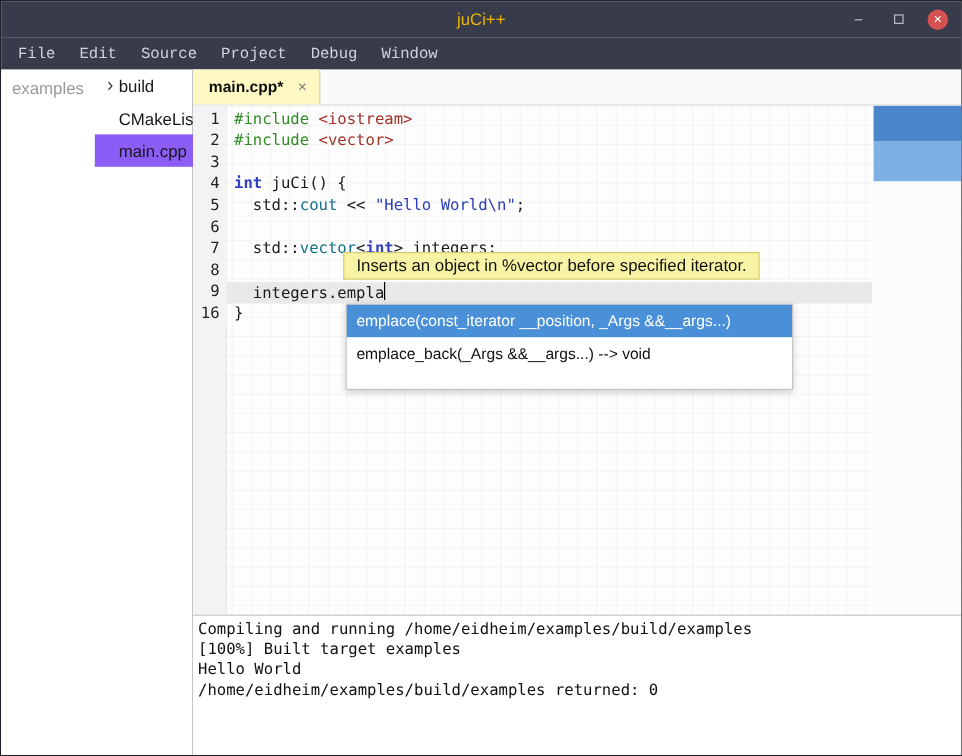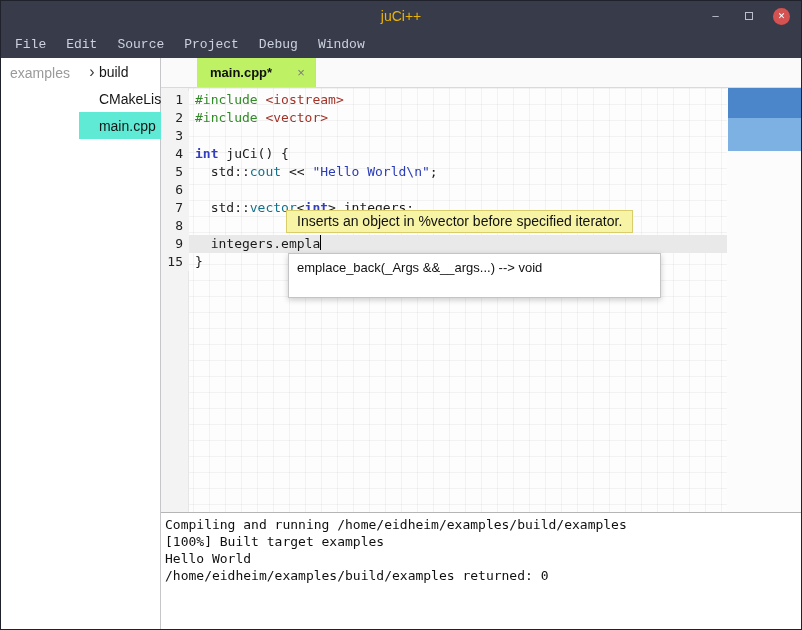--- a/index.html
+++ b/index.html
@@ -27,34 +27,34 @@
   .menu-item { color:#ccd2de; font-size:13px; padding:5px 10px; }
 
   
   .main { flex:1; display:flex; min-height:0; }
 
   .sidebar { width:160px; flex:none; background:#fff;
              border-right:1px solid #c6c6c8; display:flex; flex-direction:row; }
   .sidebar-header { height:30px; color:#9a9a9a; font-size:14px; padding:7px 9px; }
   .tree-item { height:27px; display:flex; align-items:center; font-size:14px;
                color:#161616; }
-  .tree-item.selected { background:#5eead4; }
+  .tree-item.selected { background:#8b5cf6; }
   .expander { width:14px; text-align:center; color:#3a3a3a; font-size:16px;
               margin-left:6px; line-height:1; }
   .tree-spacer { width:20px; flex:none; }
   .tree-label { white-space:nowrap; }
 
   .right { flex:1; display:flex; flex-direction:column; min-width:0; }
 
   
   .tabbar { height:30px; background:#fafafa; border-bottom:1px solid #dadadc;
             display:flex; flex:none; }
-  .tab { height:100%; display:flex; align-items:center; gap:25px;
-         padding:0 10px 0 13px; background:#bef264;
-         border-right:1px solid #cfcfd2;margin-left:36px; }
+  .tab { height:100%; display:flex; align-items:center; gap:12px;
+         padding:0 10px 0 13px; background:#fef9c3;
+         border-right:1px solid #cfcfd2; }
   .tab-label { font-size:13px; font-weight:bold; color:#101010; }
   .tab-close { color:#7a7a7a; font-size:13px; }
 
   
   .editor { position:relative; flex:1; min-height:0; background:#fdfdfd;
             overflow:hidden;
             background-image:
               linear-gradient(to right, rgba(0,0,0,0.045) 1px, transparent 1px),
               linear-gradient(to bottom, rgba(0,0,0,0.045) 1px, transparent 1px);
             background-size:16px 16px; }
@@ -203,30 +203,31 @@
             </div>
             <div class="line">
               <div class="lnum">8</div>
               <div class="lcontent"></div>
             </div>
             <div class="line current">
               <div class="lnum">9</div>
               <div class="lcontent"><span class="c-def">  integers.empla</span><span class="cursor"></span></div>
             </div>
             <div class="line">
-              <div class="lnum">15</div>
+              <div class="lnum">16</div>
               <div class="lcontent"><span class="c-def">}</span></div>
             </div>
           </div>
 
         <div class="doc-tooltip">
           <span>Inserts an object in %vector before specified iterator.</span>
         </div>
 
         <div class="ac-popup">
+            <div class="ac-row selected">emplace(const_iterator __position, _Args &amp;&amp;__args...)</div>
             <div class="ac-row">emplace_back(_Args &amp;&amp;__args...) --&gt; void</div>
           </div>
       </div>
 
       <div class="terminal">
           <div class="tline">Compiling and running /home/eidheim/examples/build/examples</div>
           <div class="tline">[100%] Built target examples</div>
           <div class="tline">Hello World</div>
           <div class="tline">/home/eidheim/examples/build/examples returned: 0</div>
         </div>

